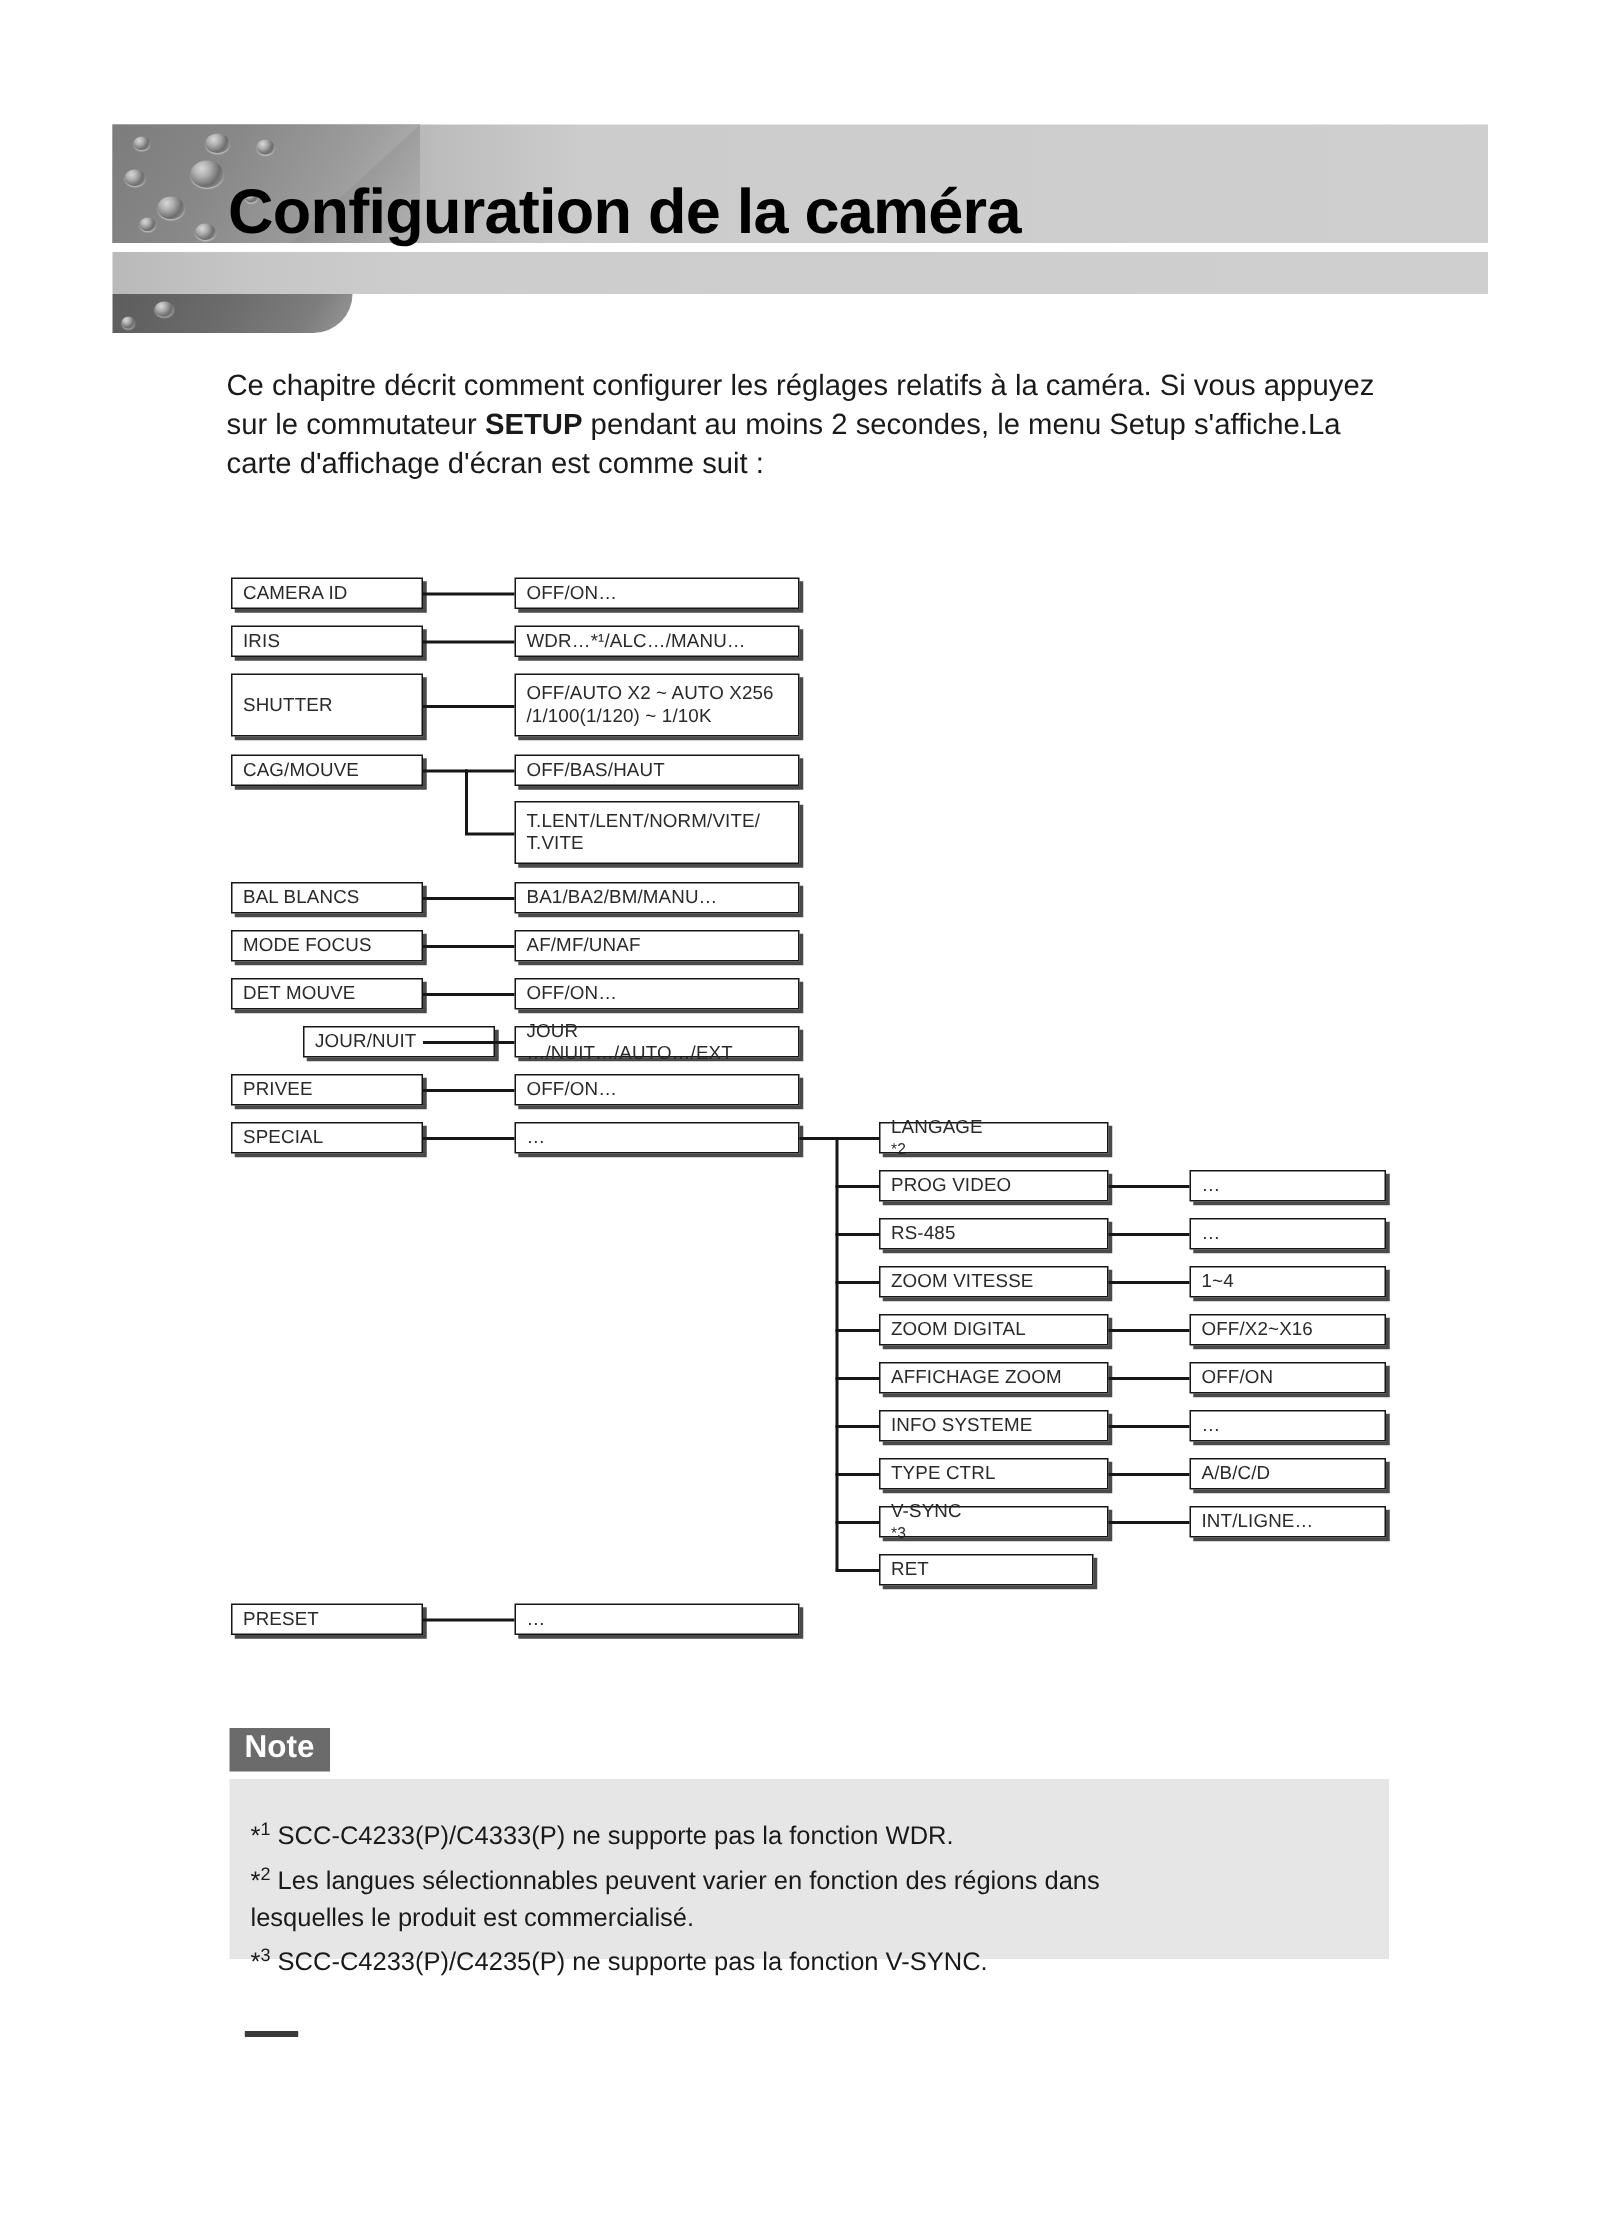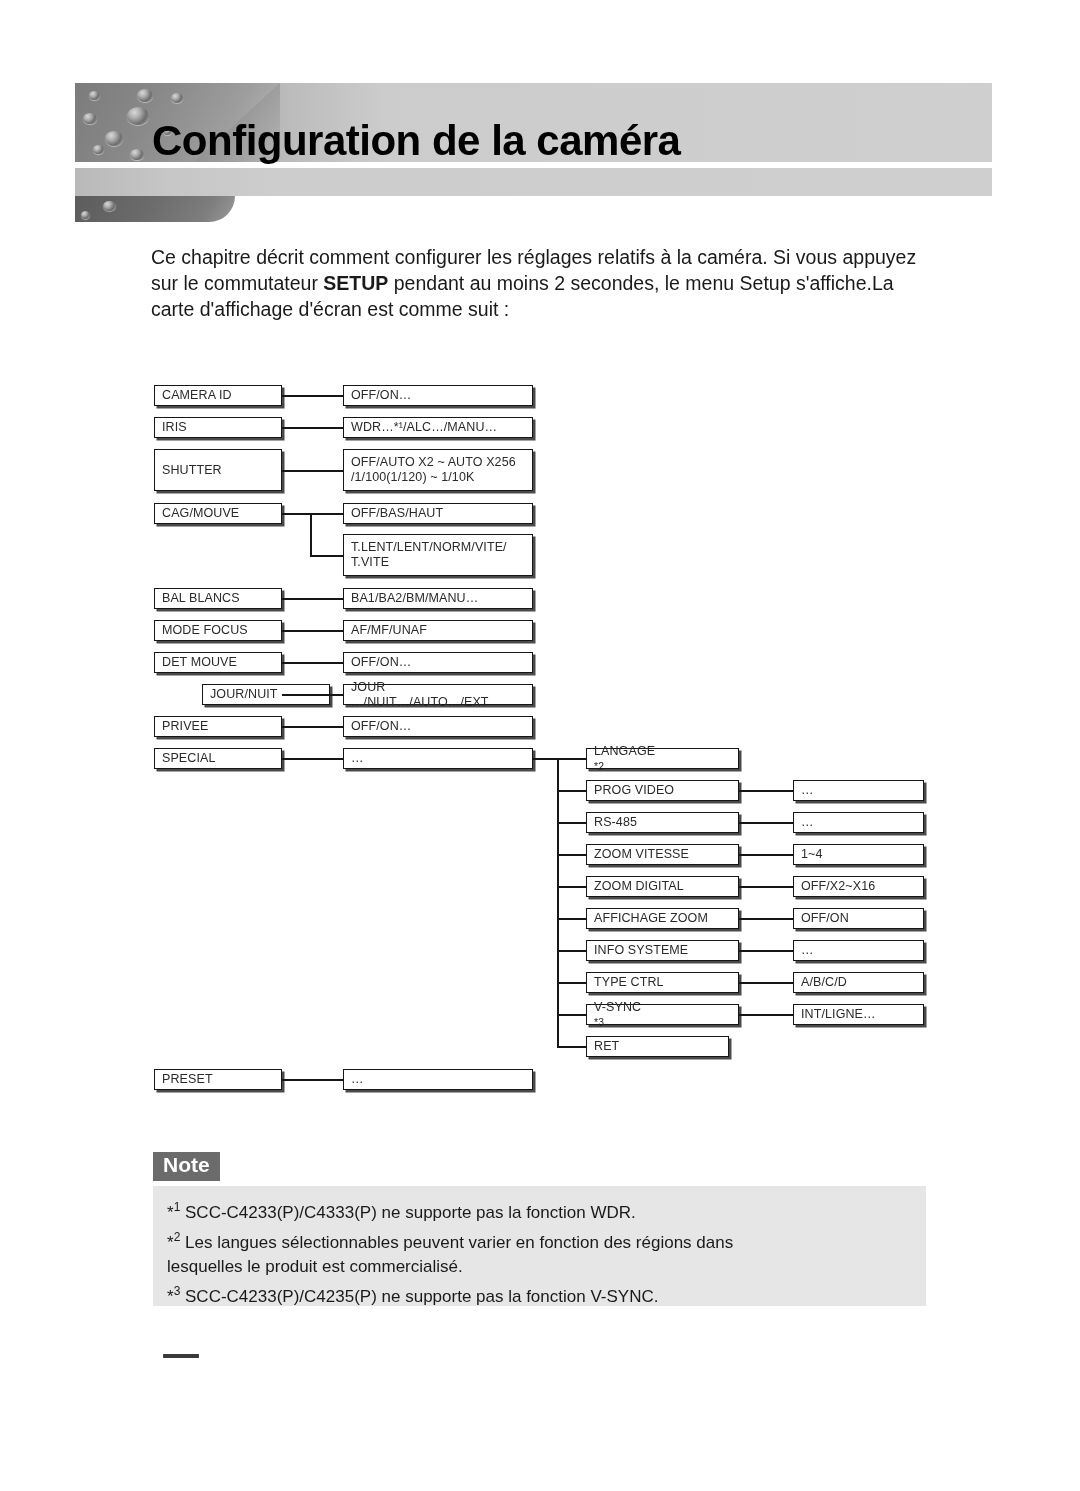--- a/index.html
+++ b/index.html
@@ -137,21 +137,21 @@
     line-height: 24px;
   }
   #note-body {
     position: absolute;
     left: 153px;
     top: 1186px;
     width: 773px;
     height: 120px;
     background: #e6e6e6;
     box-sizing: border-box;
-    padding: 9px 14px 0 14px;
+    padding: 21px 14px 0 14px;
     font-size: 17px;
     line-height: 25px;
     color: #1a1a1a;
   }
   #note-body .nline { display: block; }
   #note-body sup { font-size: 12px; }
 
   #bottom-arc {
     position: absolute;
     left: 163px;

